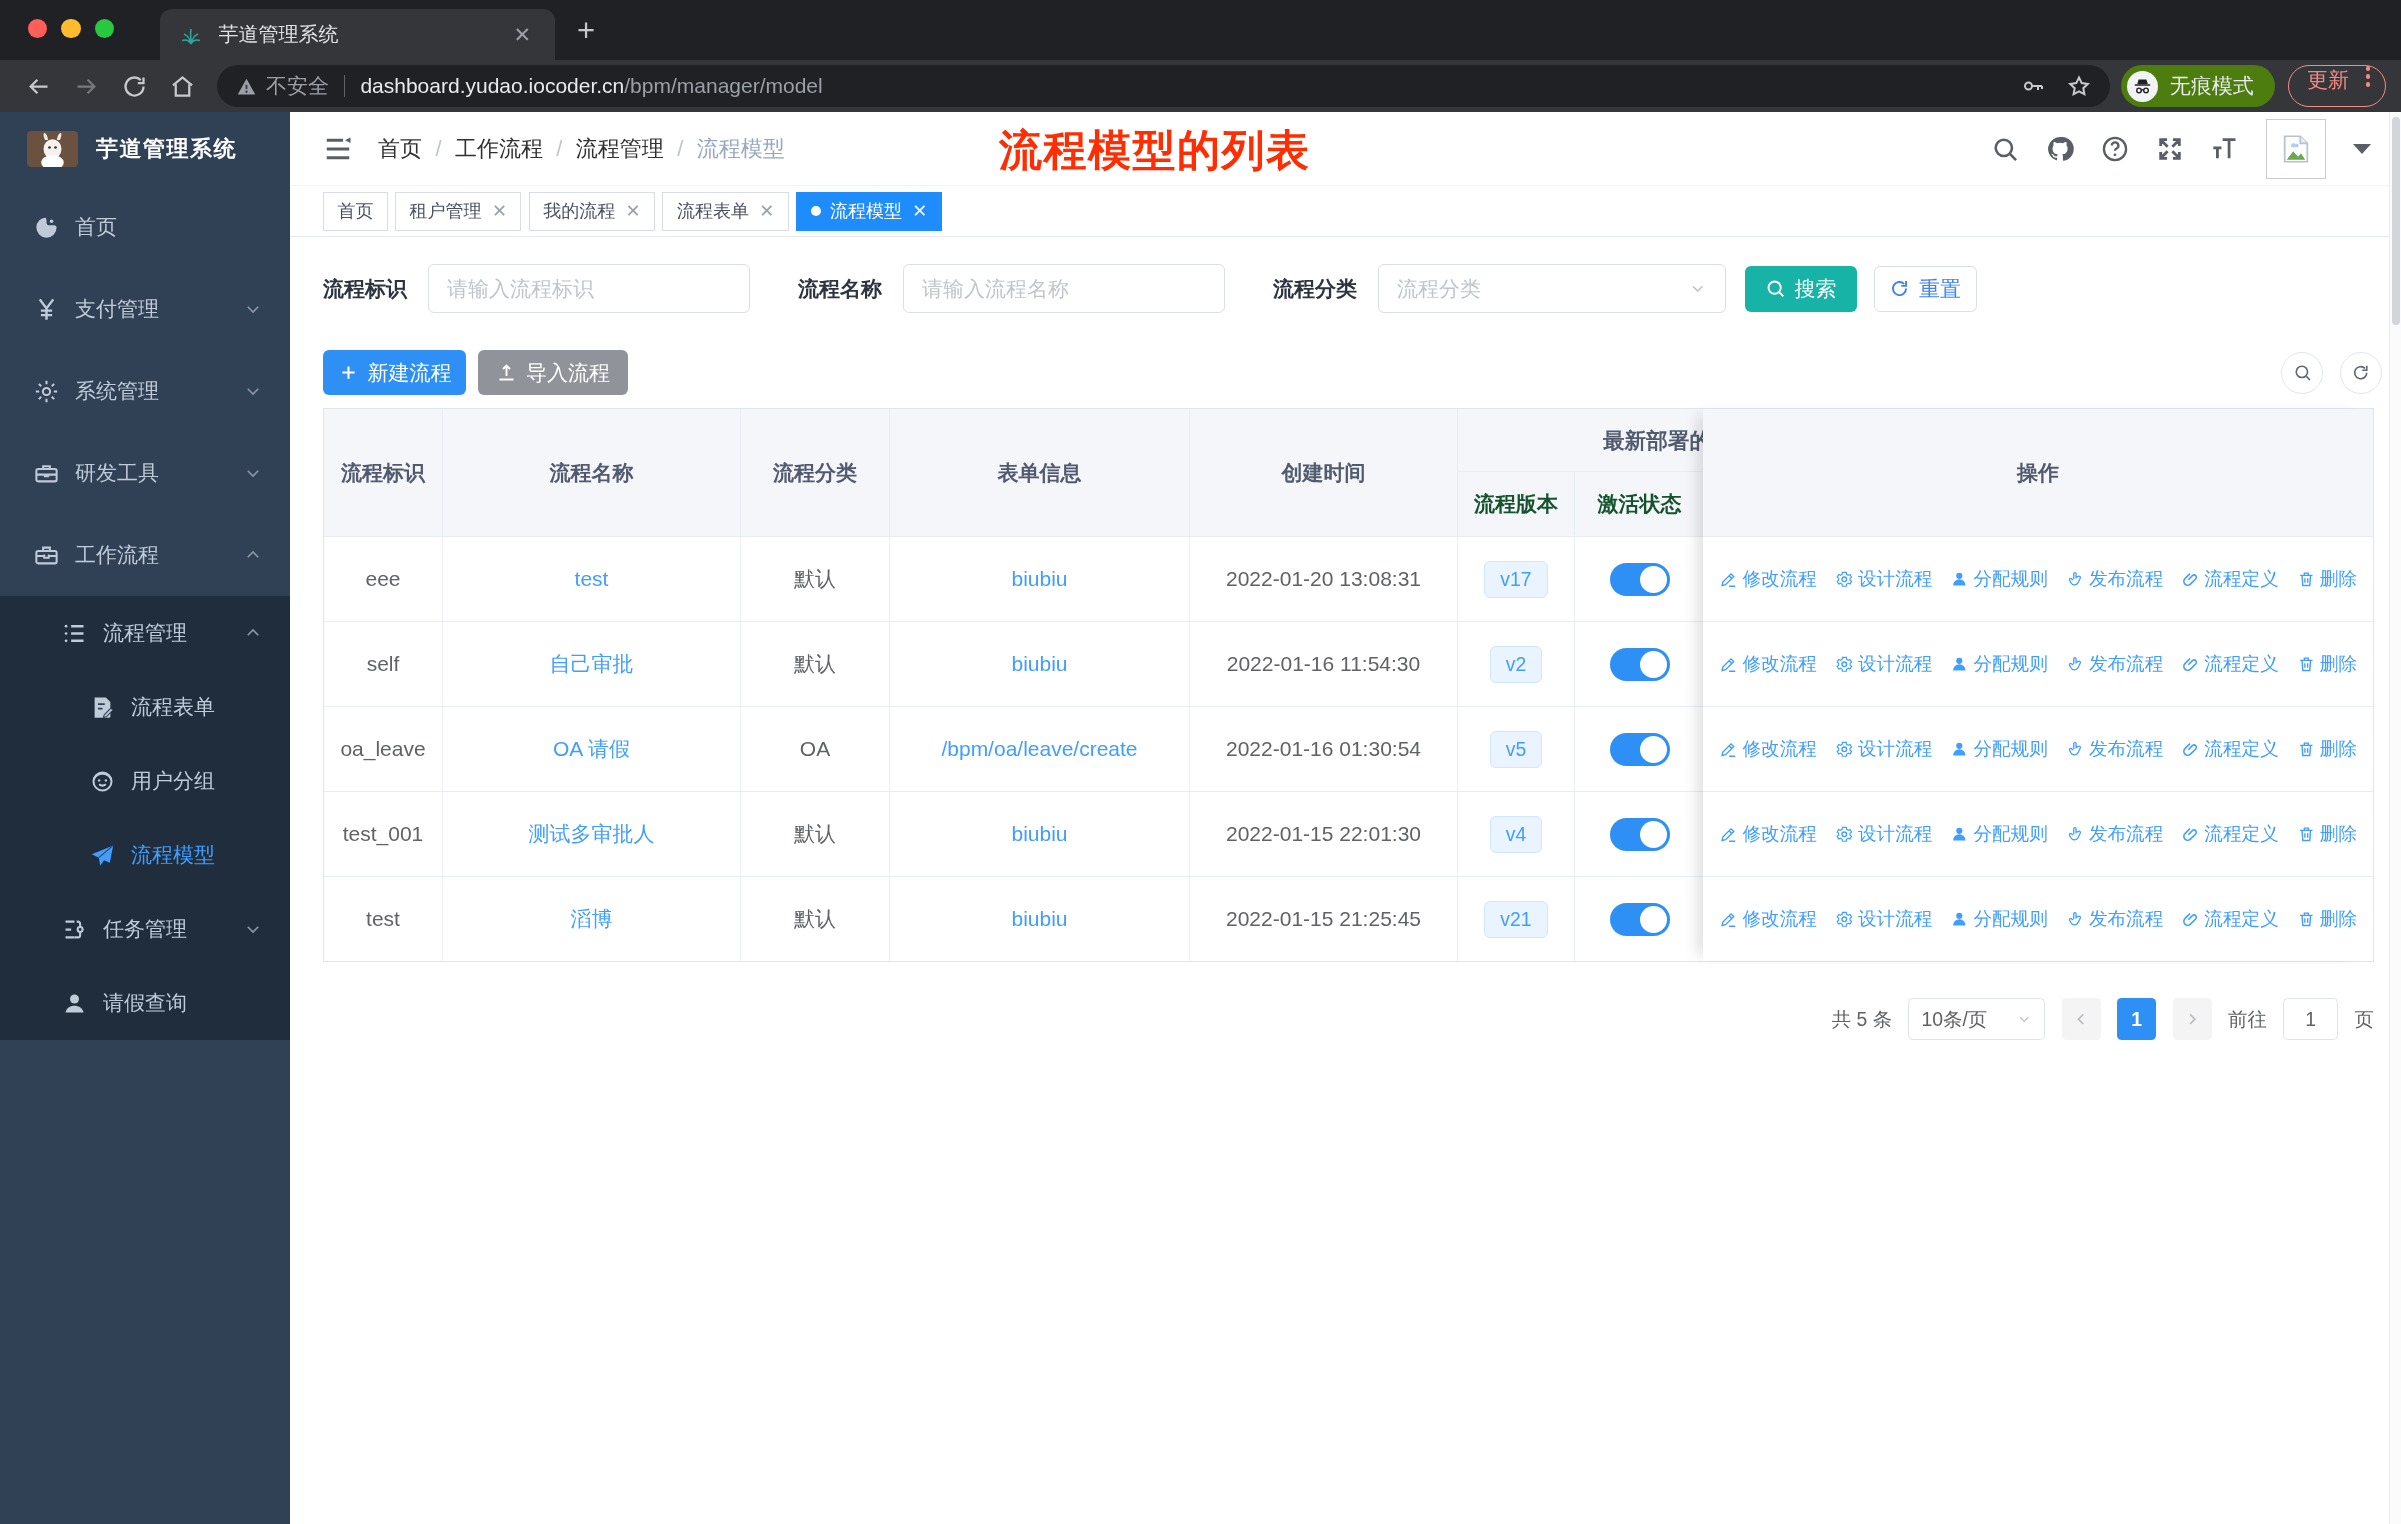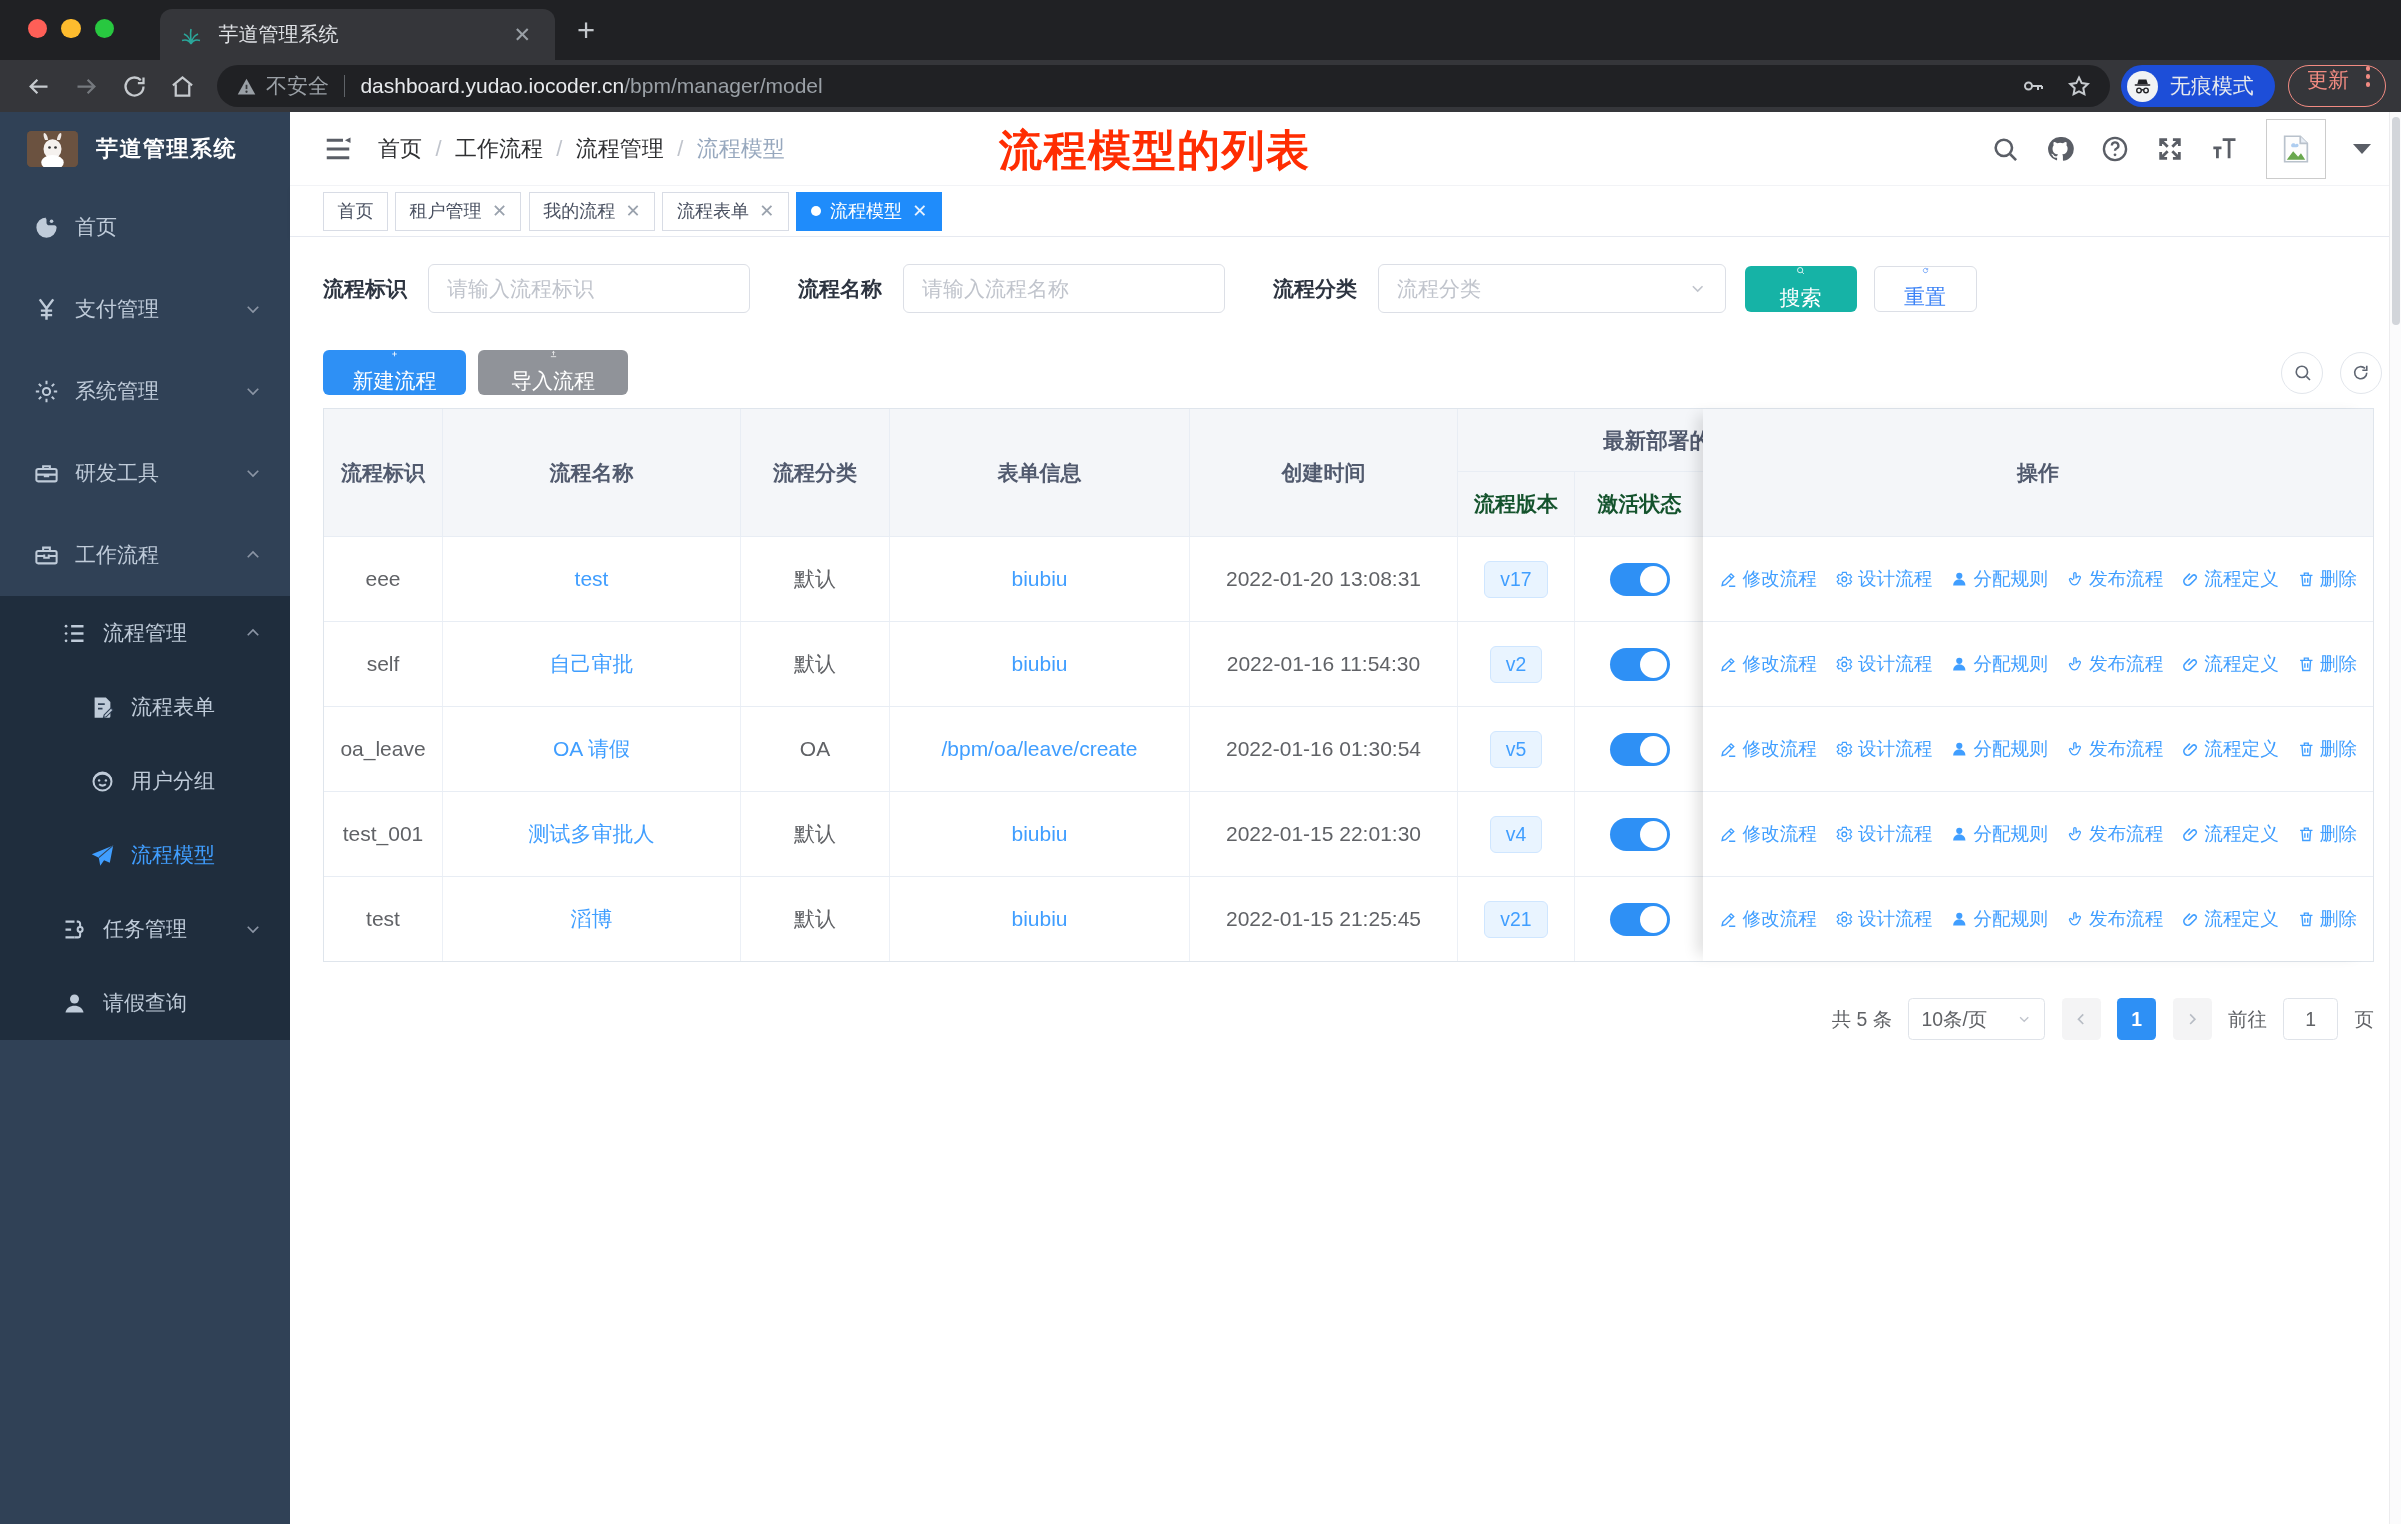--- a/index.html
+++ b/index.html
@@ -21,21 +21,21 @@
   .btoolbar { height: 52px; background: #35363a; display: flex; align-items: center; padding: 0 15px; }
   .nico { width: 27px; height: 27px; color: #c6cace; margin: 0 10.4px; flex: none; }
   .nico.dim { color: #75797e; }
   .urlbar { flex: 1; height: 42px; background: #202124; border-radius: 21px; display: flex; align-items: center;
             padding: 0 19.4px; margin: 0 10.4px; color: #9aa0a6; font-size: 21px; min-width: 0; }
   .urlbar .warn { width: 21px; height: 21px; margin-right: 9px; color: #9aa0a6; }
   .urlbar .sep { width: 1.5px; height: 22px; background: #5f6368; margin: 0 15px; }
   .url-host { color: #e8eaed; } .url-path { color: #9aa0a6; }
   .urlbar .sp { flex: 1; }
   .urlbar .tail { width: 24px; height: 24px; color: #c6cace; margin-left: 22px; }
-  .incog { height: 42px; background: #1d4ed8; border-radius: 21px; display: flex; align-items: center;
+  .incog { height: 42px; background: #4d7c0f; border-radius: 21px; display: flex; align-items: center;
            gap: 12px; padding: 0 21px 0 6px; color: #e8eaed; font-size: 21px; flex: none; justify-content: center; }
   .incog .ava { width: 31px; height: 31px; border-radius: 50%; background: #f1f3f4; display: flex; align-items: center; justify-content: center; }
   .incog .ava svg { width: 21px; height: 21px; }
   .updatepill { height: 42px; border: 1.5px solid #f28b82; border-radius: 21px; color: #f28b82; font-size: 21px;
                 display: flex; gap: 16.4px; padding: 0 15px 0 18px; margin-left: 13.4px; flex: none; }
   .vdots { display: flex; flex-direction: column; gap: 3.7px; }
   .vdots i { width: 4.5px; height: 4.5px; border-radius: 50%; background: #f28b82; }
 
   
   .app { display: flex; height: 1413px; }
@@ -83,21 +83,21 @@
   .filters { position: absolute; top: 27px; left: 33px; display: flex; align-items: center; }
   .f-label { font-size: 21px; font-weight: 700; color: #2d3440; margin-right: 21px; white-space: nowrap; }
   .f-input { width: 322px; height: 49px; border: 1.5px solid #dcdfe6; border-radius: 6px; padding: 0 18px; font-size: 21px; color: #606266;
              font-family: inherit; outline: none; }
   .f-input::placeholder { color: #c0c4cc; }
   .gap64 { width: 48px; flex: none; }
   .f-select { width: 348px; height: 49px; border: 1.5px solid #dcdfe6; border-radius: 6px; padding: 0 18px; display: flex; align-items: center;
               justify-content: space-between; color: #c0c4cc; font-size: 21px; background: #fff; }
   .f-select svg { width: 19.4px; height: 19.4px; color: #c0c4cc; }
   .btn { height: 46px; border-radius: 6px; display: inline-flex; align-items: center; justify-content: center; gap: 9px;
-         font-size: 21px; cursor: pointer; border: none; font-family: inherit; white-space: nowrap; flex-direction: column; }
+         font-size: 21px; cursor: pointer; border: none; font-family: inherit; white-space: nowrap; }
   .btn svg { width: 21px; height: 21px; }
   .btn-search { width: 112px; background: #16b3a6; color: #fff; margin-left: 18.6px; }
   .btn-reset { width: 103px; background: #fff; color: #3b82f6; border: 1.5px solid #dcdfe6; margin-left: 17px; }
   .actions-row { position: absolute; top: 113px; left: 33px; display: flex; gap: 12px; }
   .btn-create { width: 143px; height: 45px; background: #2e90f5; color: #fff; }
   .btn-import { width: 150px; height: 45px; background: #909399; color: #fff; }
   .tool-circles { position: absolute; top: 115px; right: 19.4px; display: flex; gap: 16.4px; }
   .circle-btn { width: 42px; height: 42px; border-radius: 50%; border: 1.5px solid #e2e6ec; background: #fff; display: flex;
                 align-items: center; justify-content: center; color: #5f6672; }
   .circle-btn svg { width: 19.4px; height: 19.4px; }

